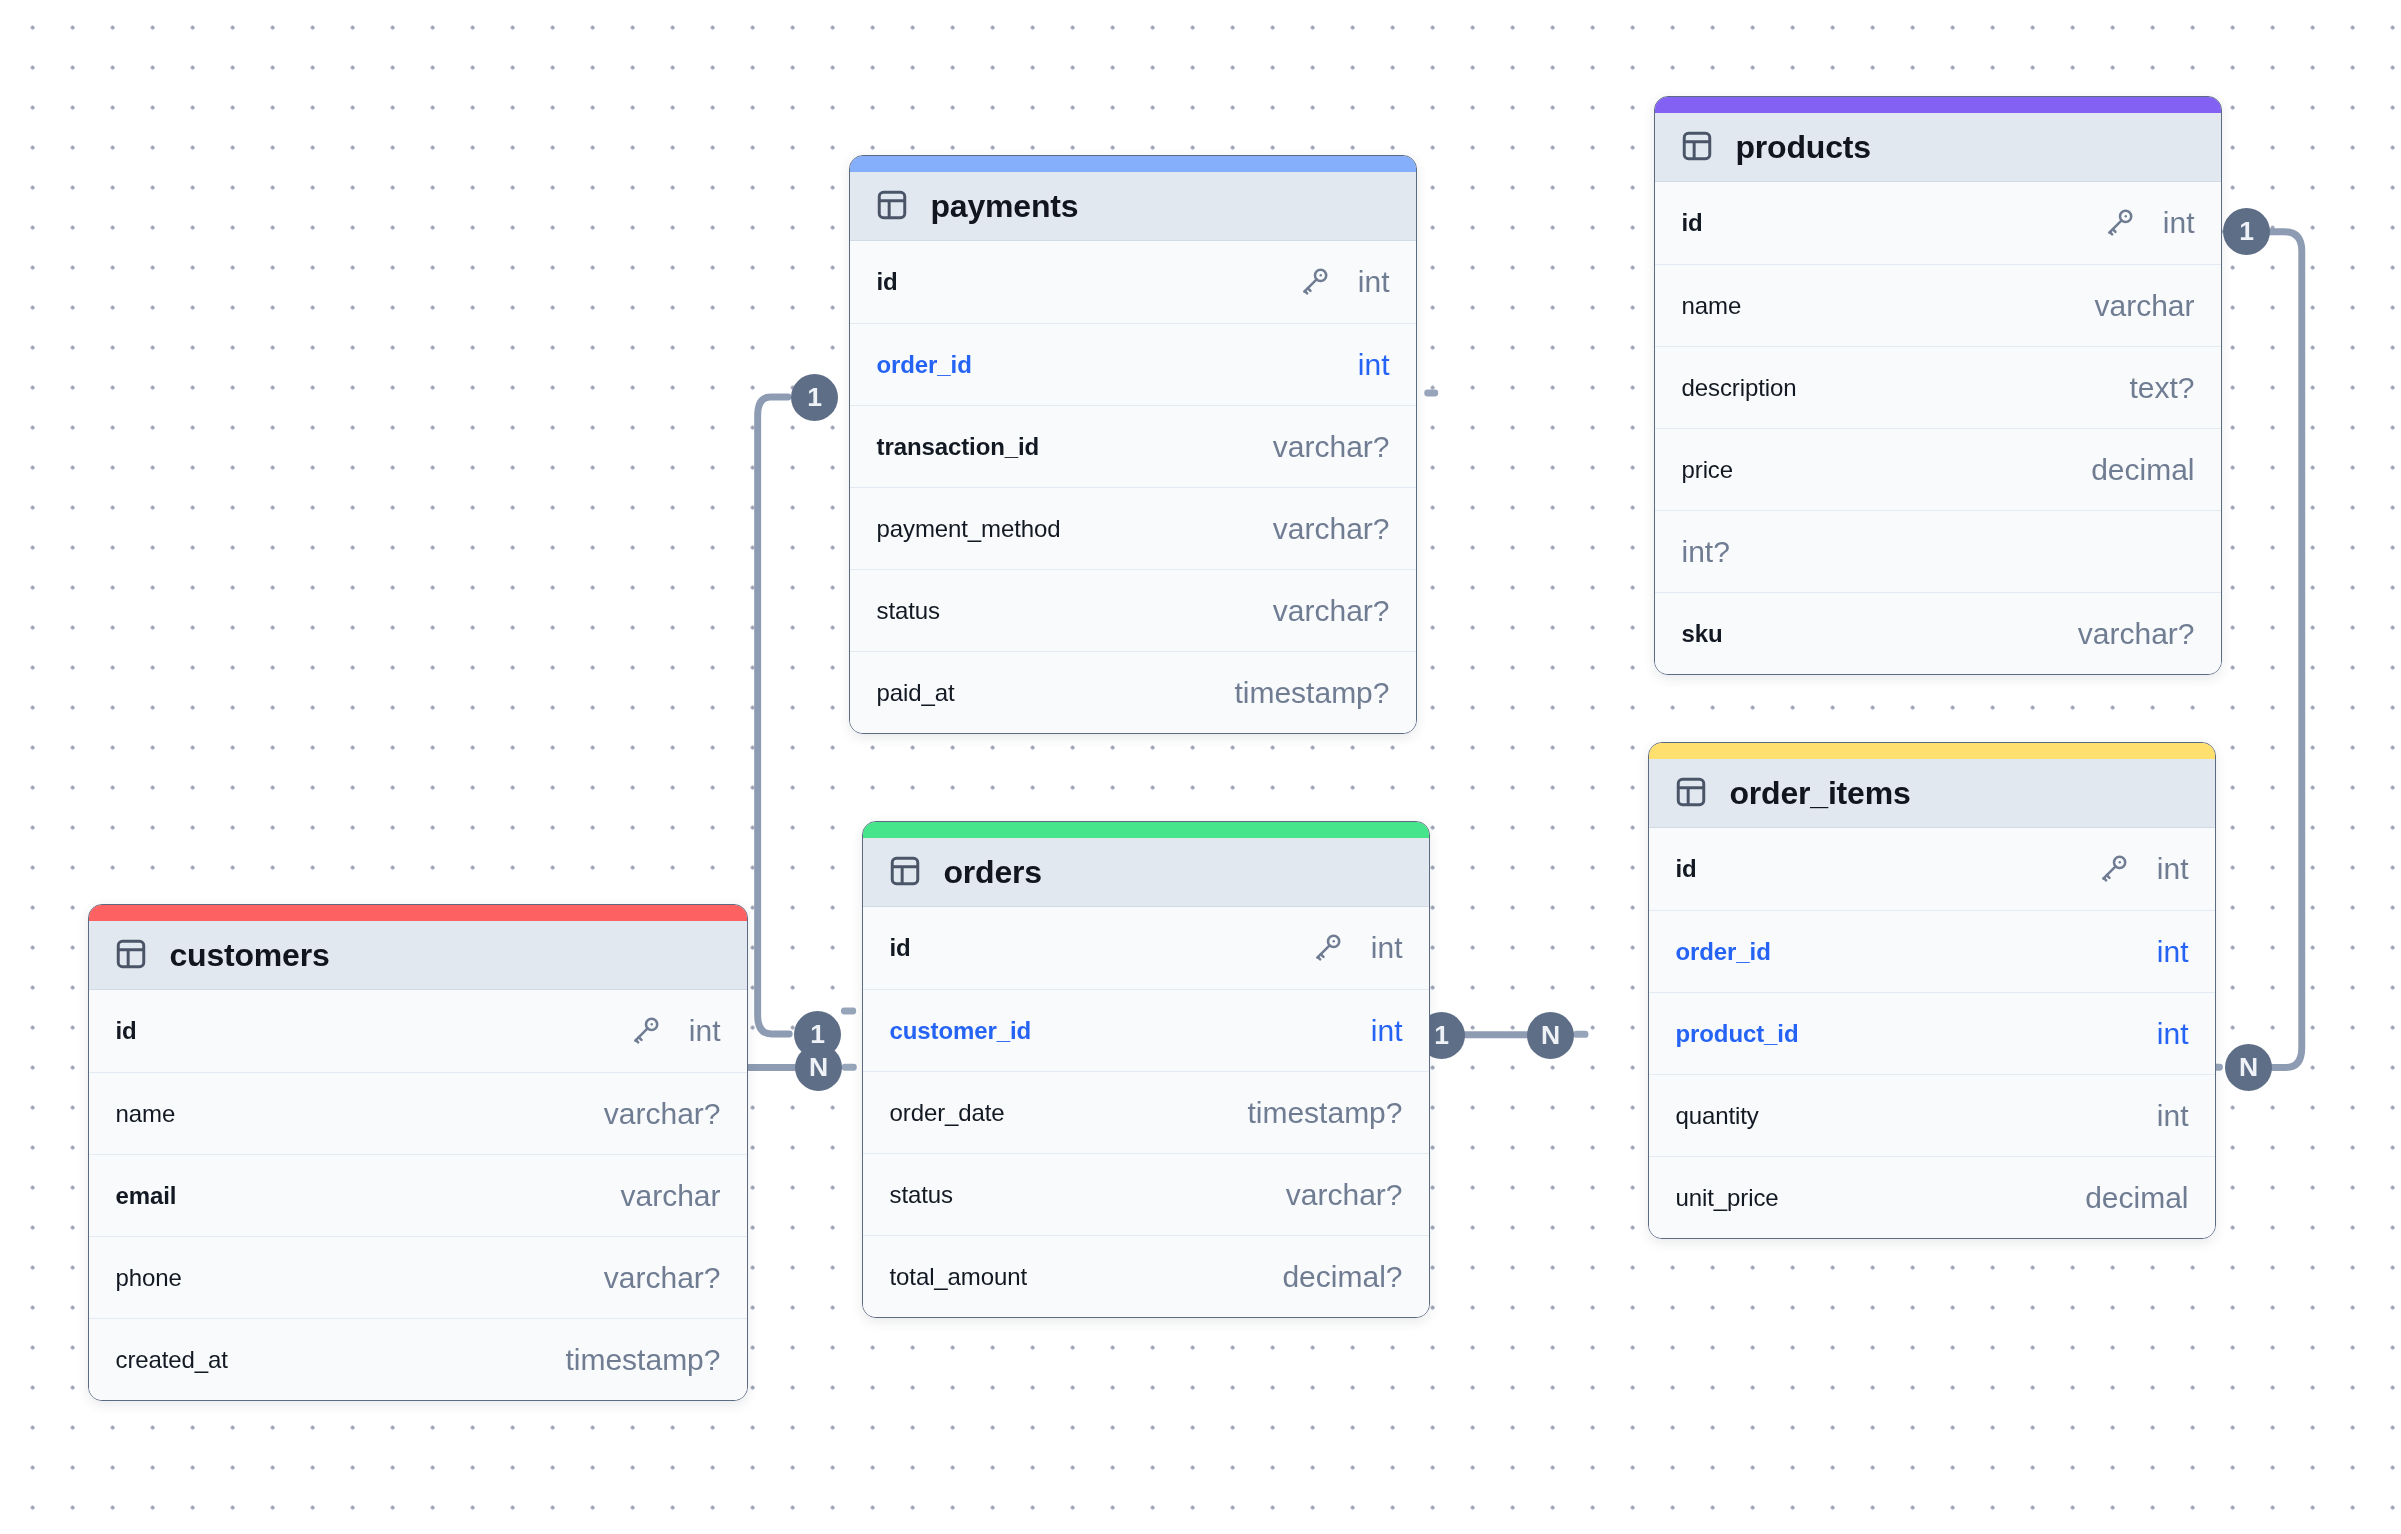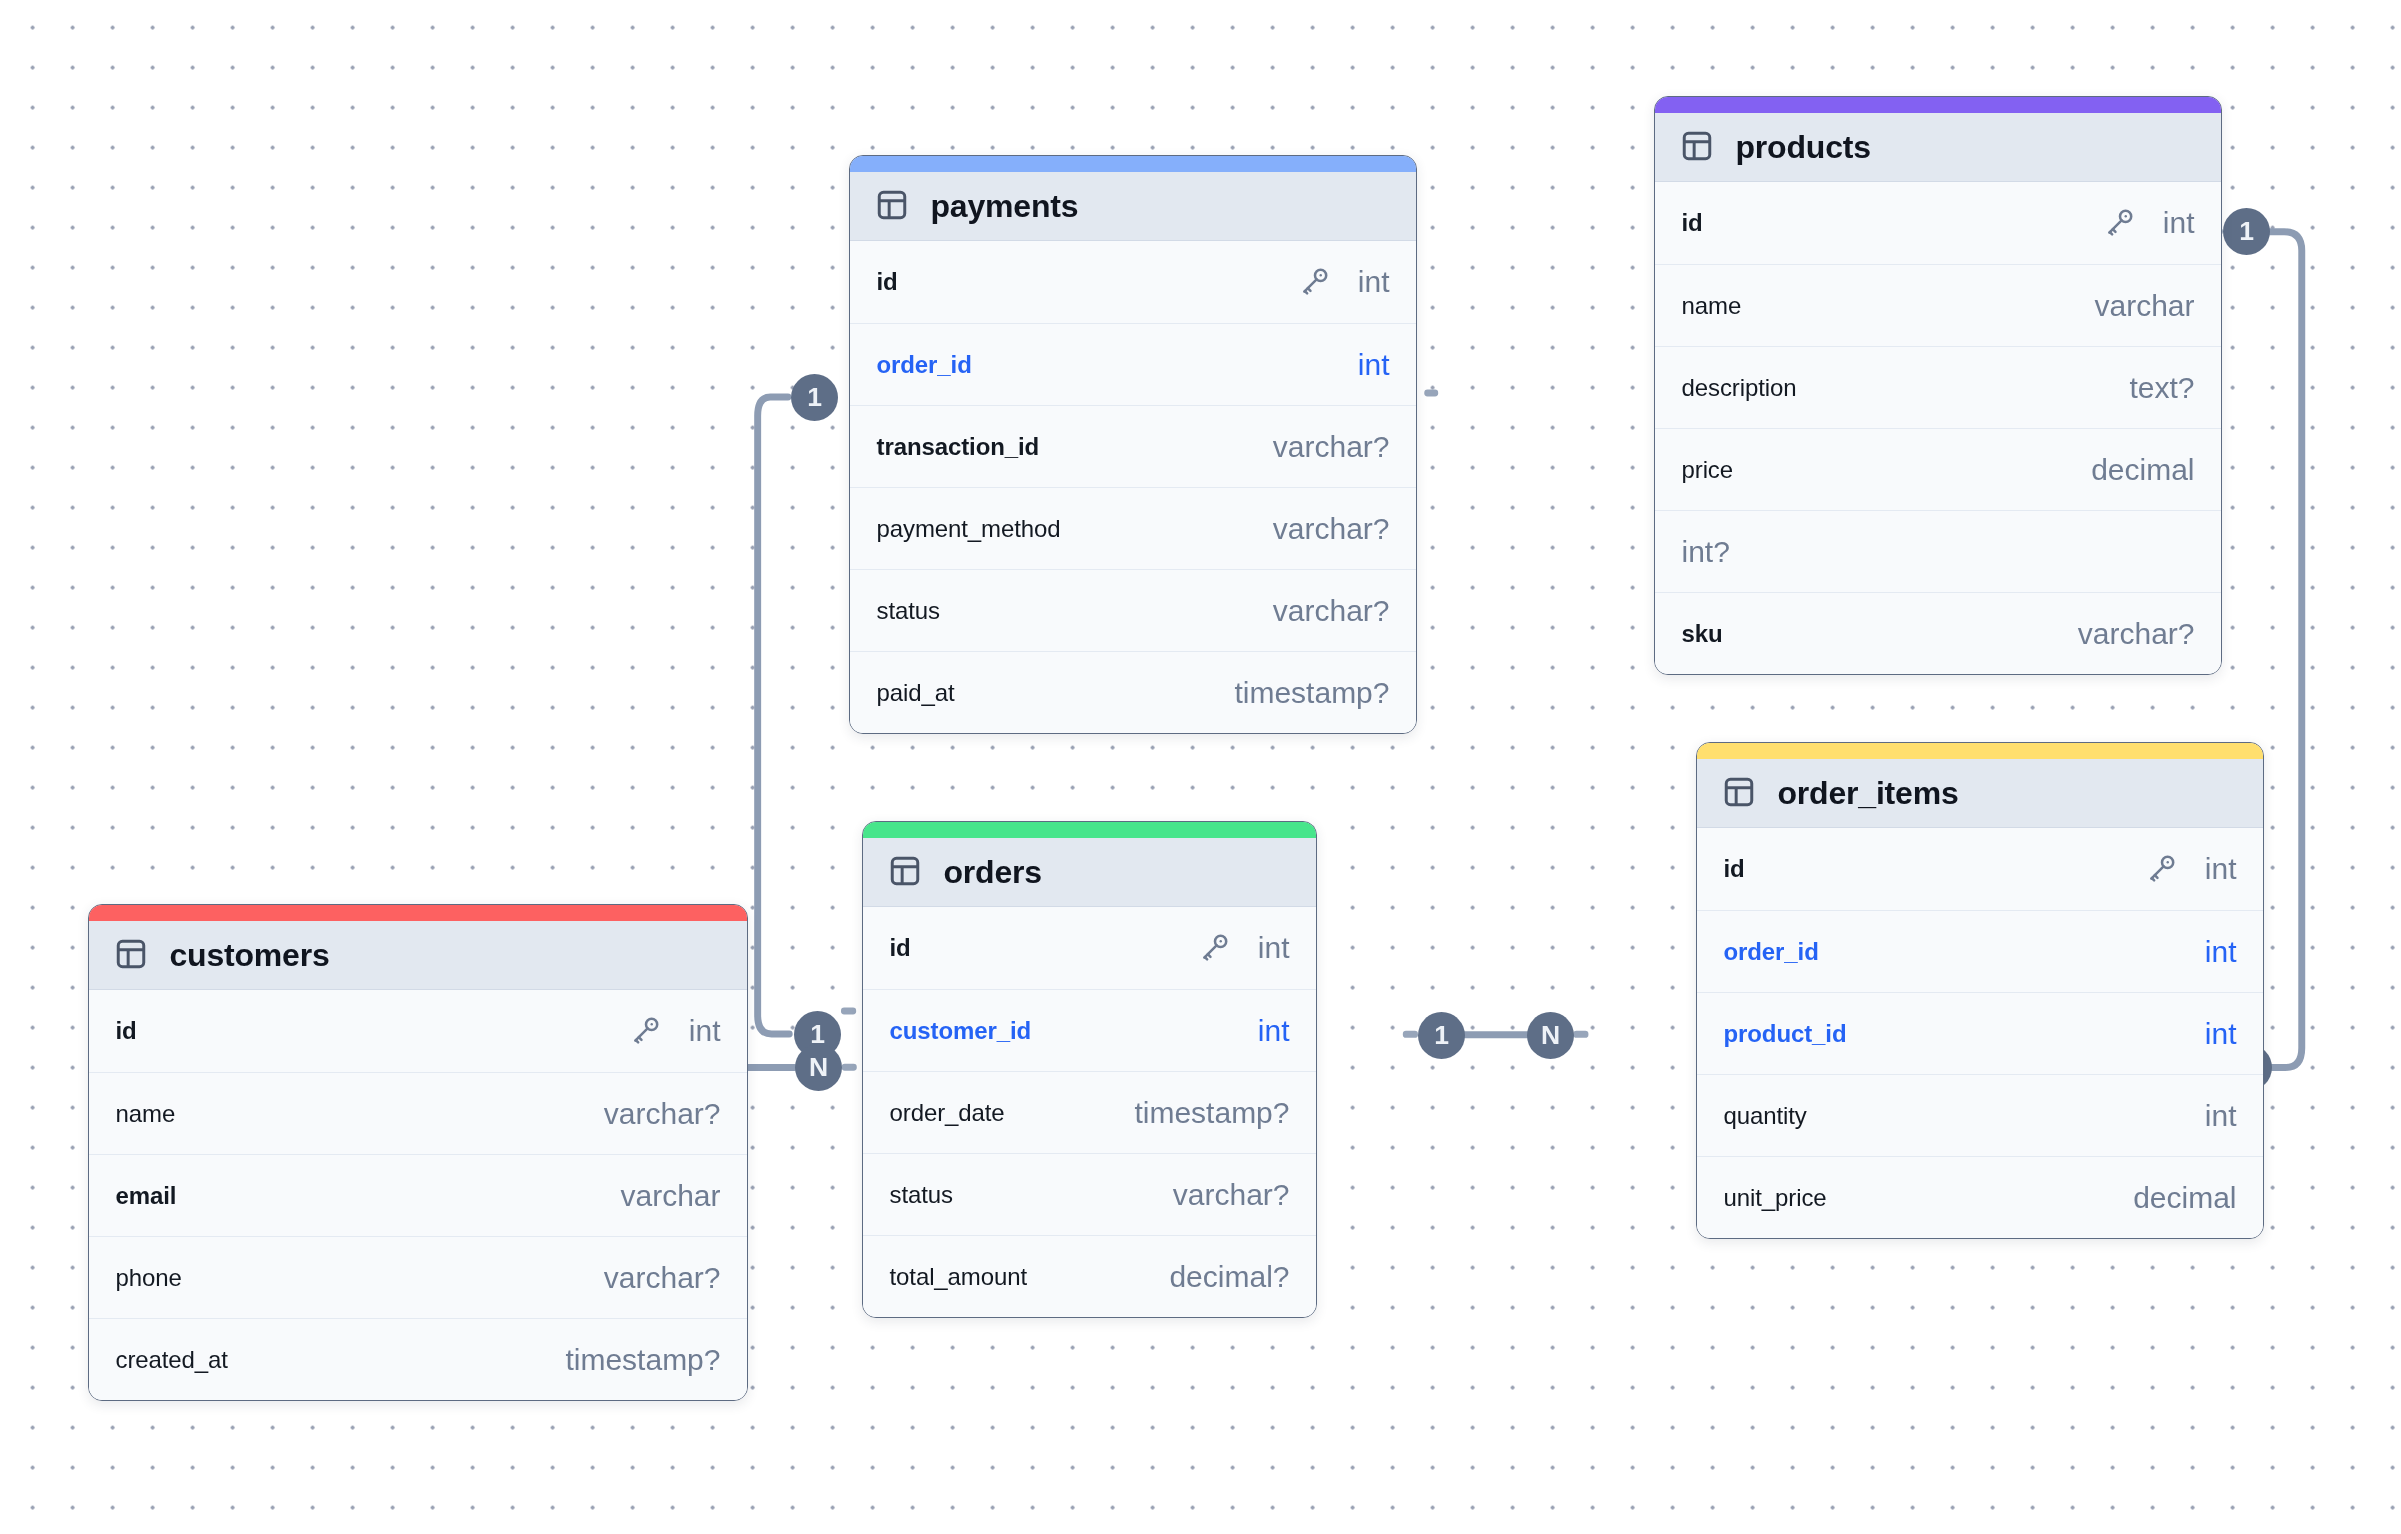--- a/index.html
+++ b/index.html
@@ -219,21 +219,21 @@
             </span>
           </div>
           <div class="field-row">
             <span class="f-name req">sku</span>
             <span class="f-right">
               <span class="f-type">varchar?</span>
             </span>
           </div>
         </div>
       </div>
-      <div class="table-card" style="left: 862px; top: 821px; width: 455px;">
+      <div class="table-card" style="left: 862px; top: 821px; width: 568px;">
         <div class="accent-bar" style="background:#47E58B"></div>
         <div class="tbl-header">
           <span class="tbl-icon"><svg width="34" height="34" viewBox="0 0 24 24" fill="none" stroke="#4a5568" stroke-width="2.1">
               <rect x="3" y="3" width="18" height="18" rx="3"></rect>
               <path d="M3 9h18"></path>
               <path d="M10 9v12"></path>
             </svg></span>
           <span class="tbl-title">orders</span>
         </div>
         <div class="rows">
@@ -269,21 +269,21 @@
             </span>
           </div>
           <div class="field-row">
             <span class="f-name">total_amount</span>
             <span class="f-right">
               <span class="f-type">decimal?</span>
             </span>
           </div>
         </div>
       </div>
-      <div class="table-card" style="left: 1696px; top: 742px; width: 568px;">
+      <div class="table-card" style="left: 1648px; top: 742px; width: 568px;">
         <div class="accent-bar" style="background:#FFDF6E"></div>
         <div class="tbl-header">
           <span class="tbl-icon"><svg width="34" height="34" viewBox="0 0 24 24" fill="none" stroke="#4a5568" stroke-width="2.1">
               <rect x="3" y="3" width="18" height="18" rx="3"></rect>
               <path d="M3 9h18"></path>
               <path d="M10 9v12"></path>
             </svg></span>
           <span class="tbl-title">order_items</span>
         </div>
         <div class="rows">

